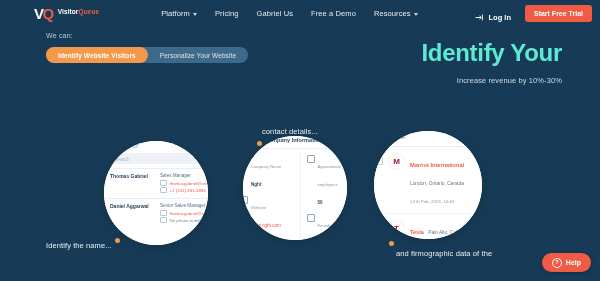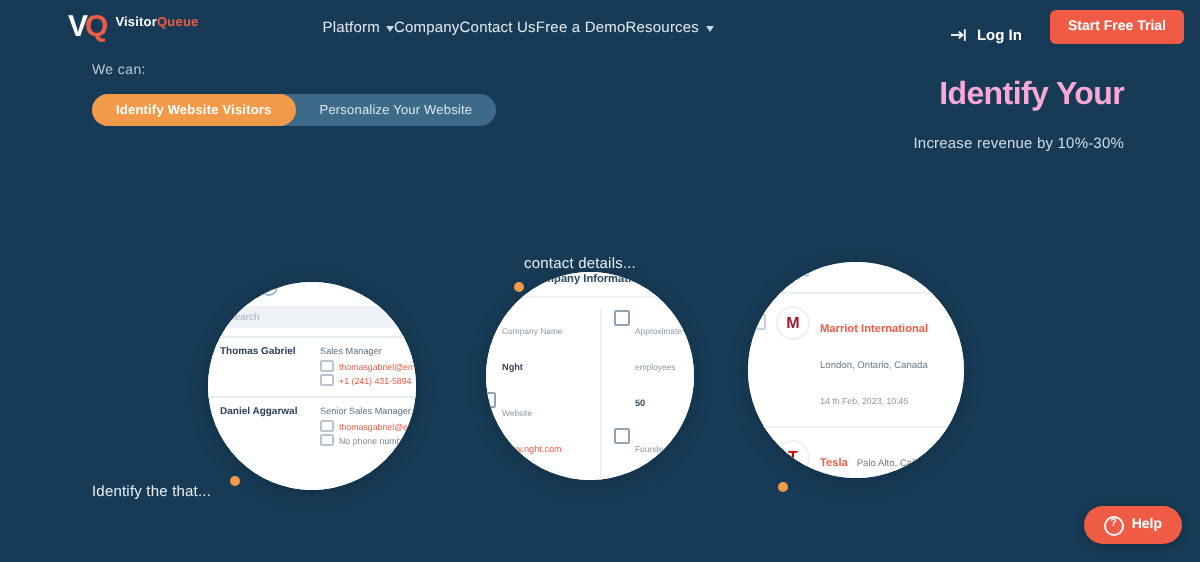--- a/index.html
+++ b/index.html
@@ -61,20 +61,21 @@
     line-height: 1;
     position: relative;
     top: -1px;
   }
   .logo-word .w1 { color: #ffffff; }
   .logo-word .w2 { color: #ef5b45; }
 
   .nav-links {
     display: flex;
     align-items: center;
+    gap: 18px;
     margin-left: 62px;
   }
   .nav-link {
     color: #e3eaef;
     font-size: 7.5px;
     letter-spacing: 0.1px;
     display: flex;
     align-items: center;
     gap: 3px;
     cursor: pointer;
@@ -165,22 +166,22 @@
   
   .headline {
     position: absolute;
     right: 38px;
     top: 38px;
     text-align: right;
     width: 260px;
   }
   .headline h1 {
     margin: 0;
-    color: #f9a8d4;
-    font-size: 16px;
+    color: #5eead4;
+    font-size: 24px;
     line-height: 1.22;
     font-weight: 700;
     letter-spacing: -0.3px;
   }
   .headline .sub {
     margin-top: 9px;
     color: #cfdce5;
     font-size: 7.5px;
     letter-spacing: 0.1px;
   }
@@ -390,24 +391,24 @@
         <span class="w1">Visitor</span><span class="w2">Queue</span>
       </span>
     </div>
 
     <div class="nav-links">
       <div class="nav-link">
         <span>Platform</span>
         <span class="caret"></span>
       </div>
       <div class="nav-link">
-        <span>Company</span>
+        <span>Pricing</span>
       </div>
       <div class="nav-link">
-        <span>Contact Us</span>
+        <span>Gabriel Us</span>
       </div>
       <div class="nav-link">
         <span>Free a Demo</span>
       </div>
       <div class="nav-link">
         <span>Resources</span>
         <span class="caret"></span>
       </div>
     </div>
 
@@ -571,28 +572,28 @@
         <span class="c3-txt">
           <span class="c3-name">Tesla</span>
           <span class="c3-sub">Palo Alto, California</span>
           
         </span>
       </div>
     </div>
   </div>
 
   <div class="dot dot-1"></div>
-  <div class="caption cap-1">Identify the that...</div>
+  <div class="caption cap-1">Identify the name...</div>
 
   <div class="dot dot-2"></div>
   <div class="caption cap-2">contact details...</div>
 
   <div class="dot dot-3"></div>
   <div class="caption cap-3">
-    <br>
+    <span>and firmographic data of the</span><br>
   </div>
 
   <button class="help-btn">
     <span class="help-q">?</span>
     <span>Help</span>
   </button>
 
 </div>
 
 </body></html>

